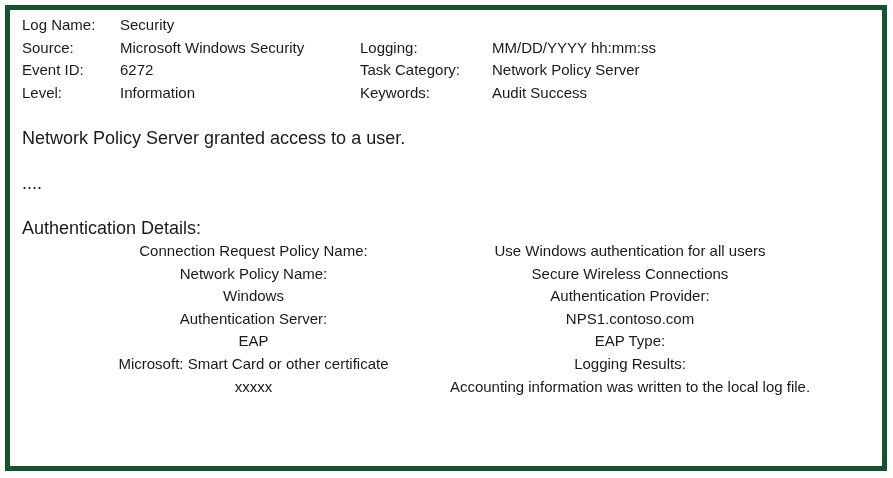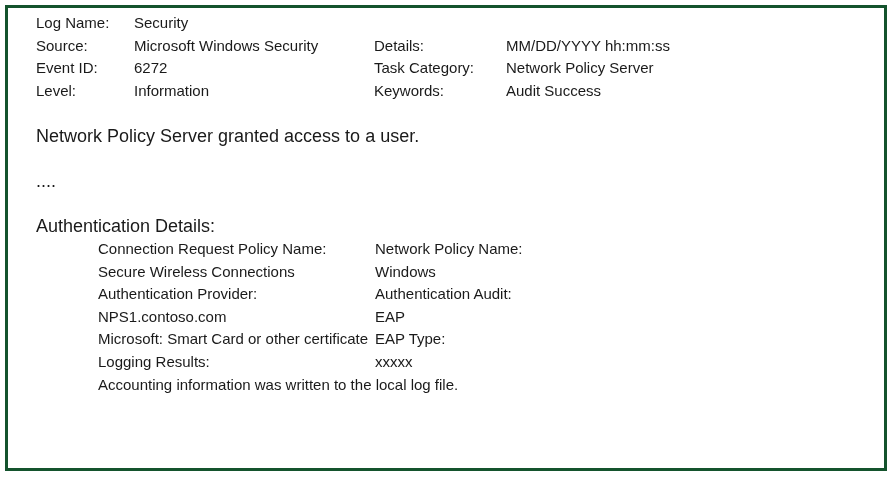--- a/index.html
+++ b/index.html
@@ -15,44 +15,45 @@
     font-family: "Liberation Sans", "DejaVu Sans", sans-serif;
     color: #1a1a1a;
     overflow: hidden;
   }
   .frame {
     position: absolute;
     left: 5px;
     top: 5px;
     width: 882px;
     height: 466px;
-    border: 3px solid #14532d;
+    border: 5px solid #14532d;
     background: #ffffff;
-    padding: 4px 14px 0 28px;
+    padding: 4px 14px 0 12px;
   }
   .line {
     line-height: 22.6px;
     font-size: 18px;
     white-space: nowrap;
   }
   .spacer { height: 22.6px; }
   .header-grid {
     display: grid;
     grid-template-columns: 98px 240px 132px auto;
   }
   .header-grid span {
     line-height: 22.6px;
     font-size: 15px;
     white-space: nowrap;
     overflow: hidden;
   }
   .details-grid {
     display: grid;
     grid-template-columns: 277px auto;
-    margin-left: 62px;
+    margin-left: 93px;
+    text-align: center;
   }
   .details-grid span {
     line-height: 22.6px;
     font-size: 15px;
     white-space: nowrap;
   }
 </style>
 </head>
 <body>
 
@@ -60,21 +61,21 @@
 
   <div class="header-grid">
 
     <span>Log Name:</span>
     <span>Security</span>
     <span></span>
     <span></span>
 
     <span>Source:</span>
     <span>Microsoft Windows Security</span>
-    <span>Details:</span>
+    <span>Logging:</span>
     <span>MM/DD/YYYY hh:mm:ss</span>
 
     <span>Event ID:</span>
     <span>6272</span>
     <span>Task Category:</span>
     <span>Network Policy Server</span>
 
     <span>Level:</span>
     <span>Information</span>
     <span>Keywords:</span>
@@ -88,34 +89,35 @@
   <div class="spacer"></div>
 
   <div class="line">....</div>
 
   <div class="spacer"></div>
 
   <div class="line">Authentication Details:</div>
 
   <div class="details-grid">
     <span>Connection Request Policy Name:</span>
+    <span>Use Windows authentication for all users</span>
 
     <span>Network Policy Name:</span>
     <span>Secure Wireless Connections</span>
 
     <span>Windows</span>
     <span>Authentication Provider:</span>
 
-    <span>Authentication Audit:</span>
+    <span>Authentication Server:</span>
     <span>NPS1.contoso.com</span>
 
     <span>EAP</span>
 
+    <span>EAP Type:</span>
     <span>Microsoft: Smart Card or other certificate</span>
-    <span>EAP Type:</span>
 
     <span>Logging Results:</span>
 
     <span>xxxxx</span>
     <span>Accounting information was written to the local log file.</span>
   </div>
 
 </div>
 
 </body></html>

